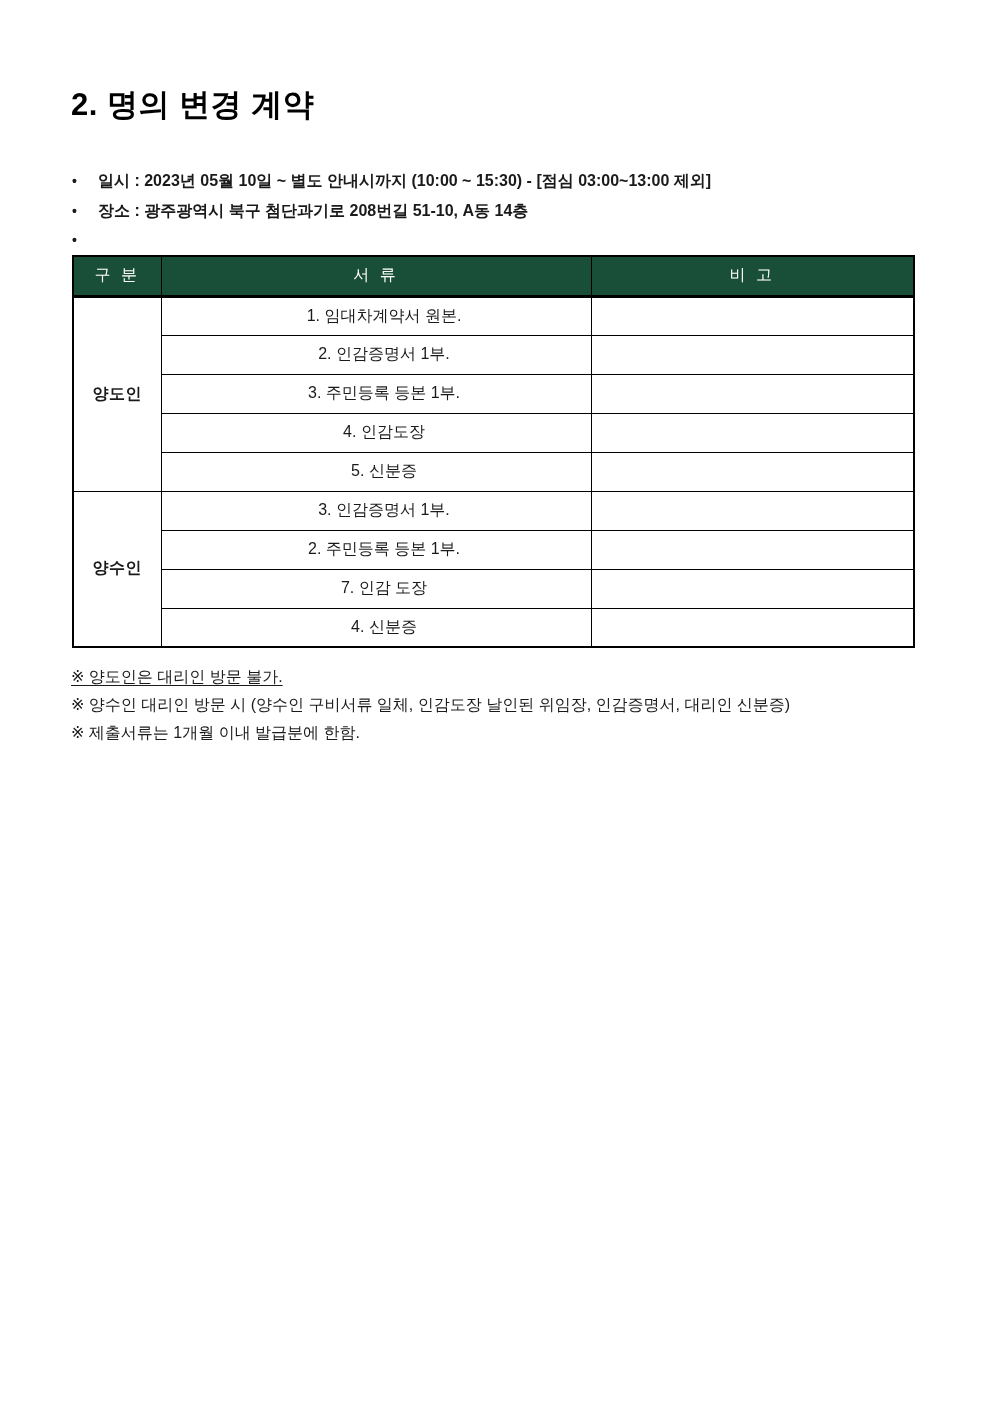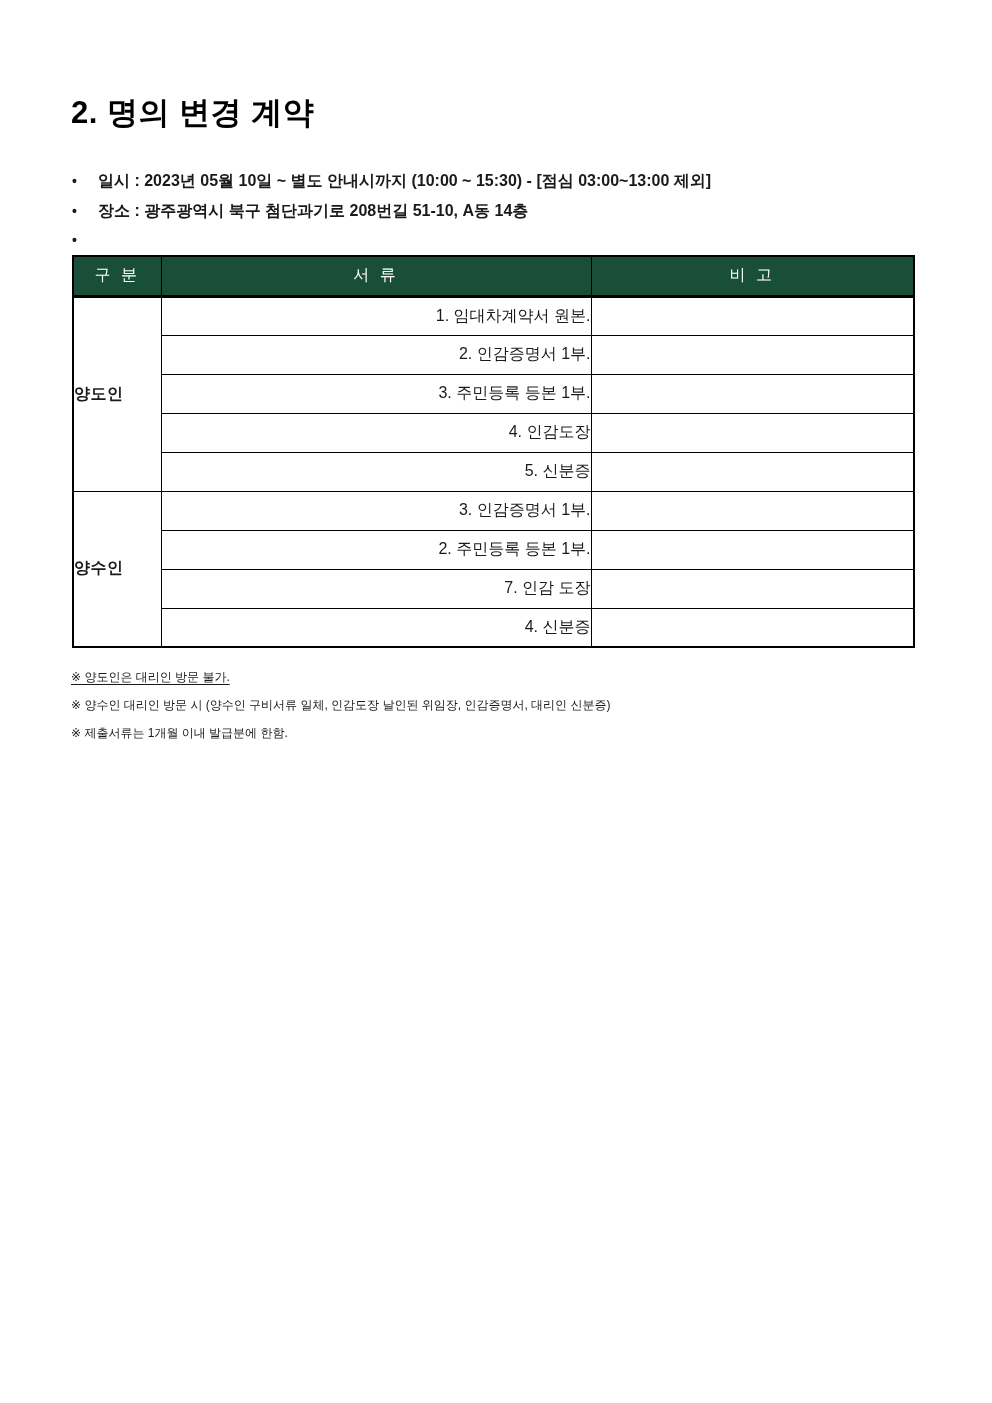--- a/index.html
+++ b/index.html
@@ -11,21 +11,21 @@
   .page {
     position:relative;
     width:992px;
     height:1403px;
     background:#ffffff;
     overflow:hidden;
   }
   
   .title {
     position:absolute;
-    top:92px;
+    top:84px;
     left:71px;
     font-size:31px;
     font-weight:bold;
     letter-spacing:0.5px;
     color:#000000;
     white-space:nowrap;
   }
   
   .info-list {
     position:absolute;
@@ -73,36 +73,37 @@
     border-bottom:3px solid #000000;
   }
   .doc-table td {
     height:39px;
     border:1px solid #000000;
     font-size:16px;
     vertical-align:middle;
     background:#ffffff;
   }
   .doc-table td.group {
+    text-align:center;
     font-weight:bold;
     letter-spacing:0.5px;
   }
   .doc-table td.item {
     padding-left:16px;
-    text-align:right;
+    text-align:center;
   }
   
   .notes {
     position:absolute;
     top:663px;
     left:71px;
   }
   .note {
     line-height:28px;
-    font-size:12px;
+    font-size:16px;
     color:#1a1a1a;
     white-space:nowrap;
   }
   .note.underline {
     text-decoration:underline;
     text-underline-offset:3px;
   }
 </style>
 </head>
 <body>

